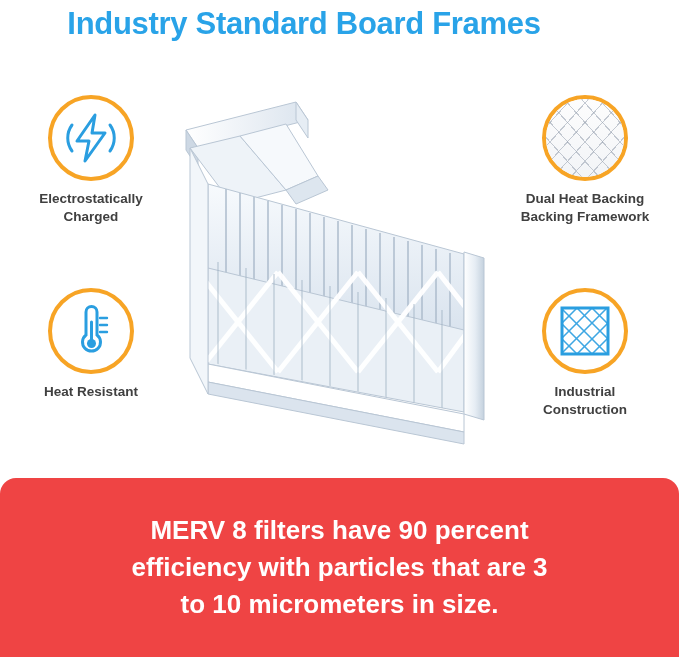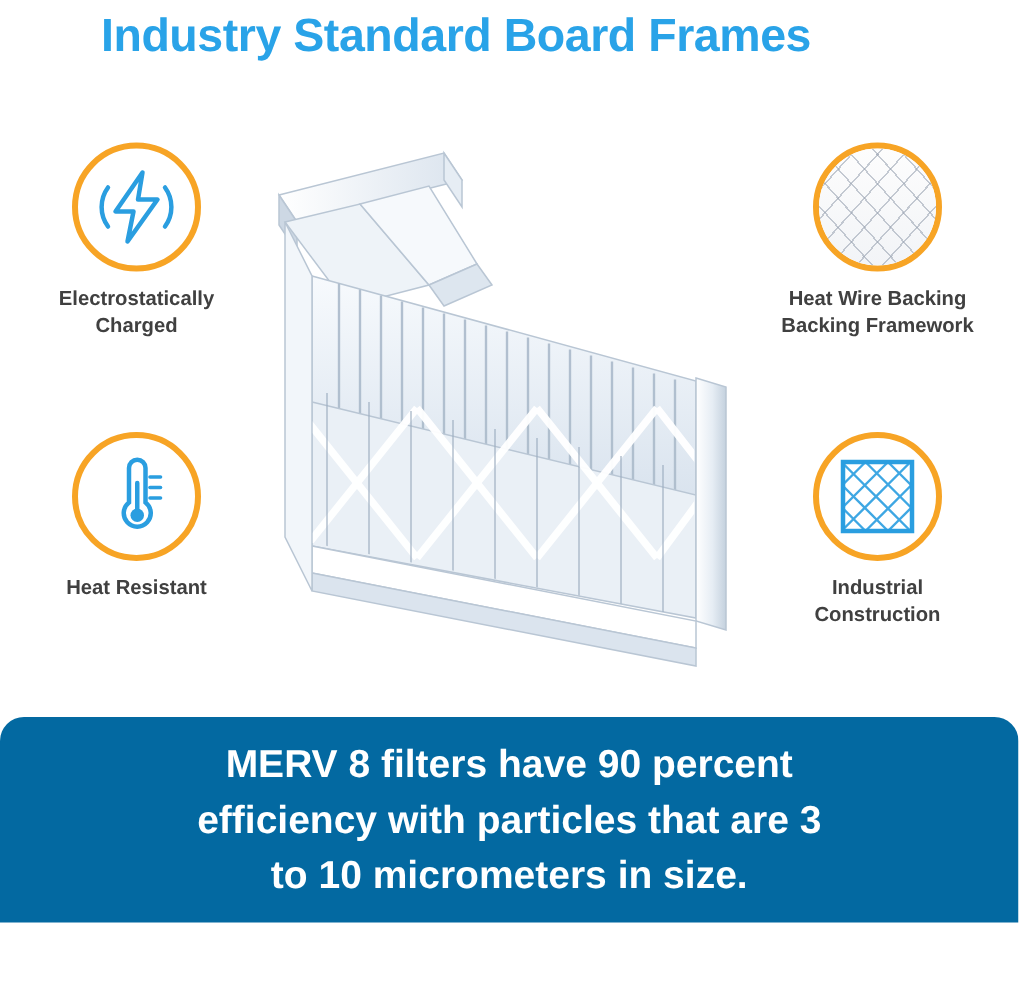--- a/index.html
+++ b/index.html
@@ -90,22 +90,22 @@
     width: 330px;
     height: 380px;
   }
 
   
   .banner {
     position: absolute;
     left: 0;
     top: 478px;
     width: 679px;
-    height: 137px;
-    background: #0369a1;
+    height: 179px;
+    background: #ef4444;
     border-radius: 16px 16px 0 0;
     color: #ffffff;
     display: flex;
     align-items: center;
     justify-content: center;
   }
   .banner-text {
     text-align: center;
     font-size: 26px;
     font-weight: bold;
@@ -234,21 +234,21 @@
     <div class="feature-label">
       <span>Heat Resistant</span>
     </div>
   </div>
 
   <div class="feature feat-wire">
     <div class="badge">
       <div class="mesh-fill"></div>
     </div>
     <div class="feature-label">
-      <span>Heat Wire Backing</span>
+      <span>Dual Heat Backing</span>
       <span class="sub">Backing Framework</span>
     </div>
   </div>
 
   <div class="feature feat-indust">
     <div class="badge">
       <svg width="60" height="60" viewBox="0 0 60 60">
         <rect x="7" y="7" width="46" height="46" fill="#ffffff" stroke="#2a9ee0" stroke-width="3"></rect>
         <g stroke="#2a9ee0" stroke-width="1.6" opacity="0.9">
           <line x1="7" y1="22" x2="22" y2="7"></line>

